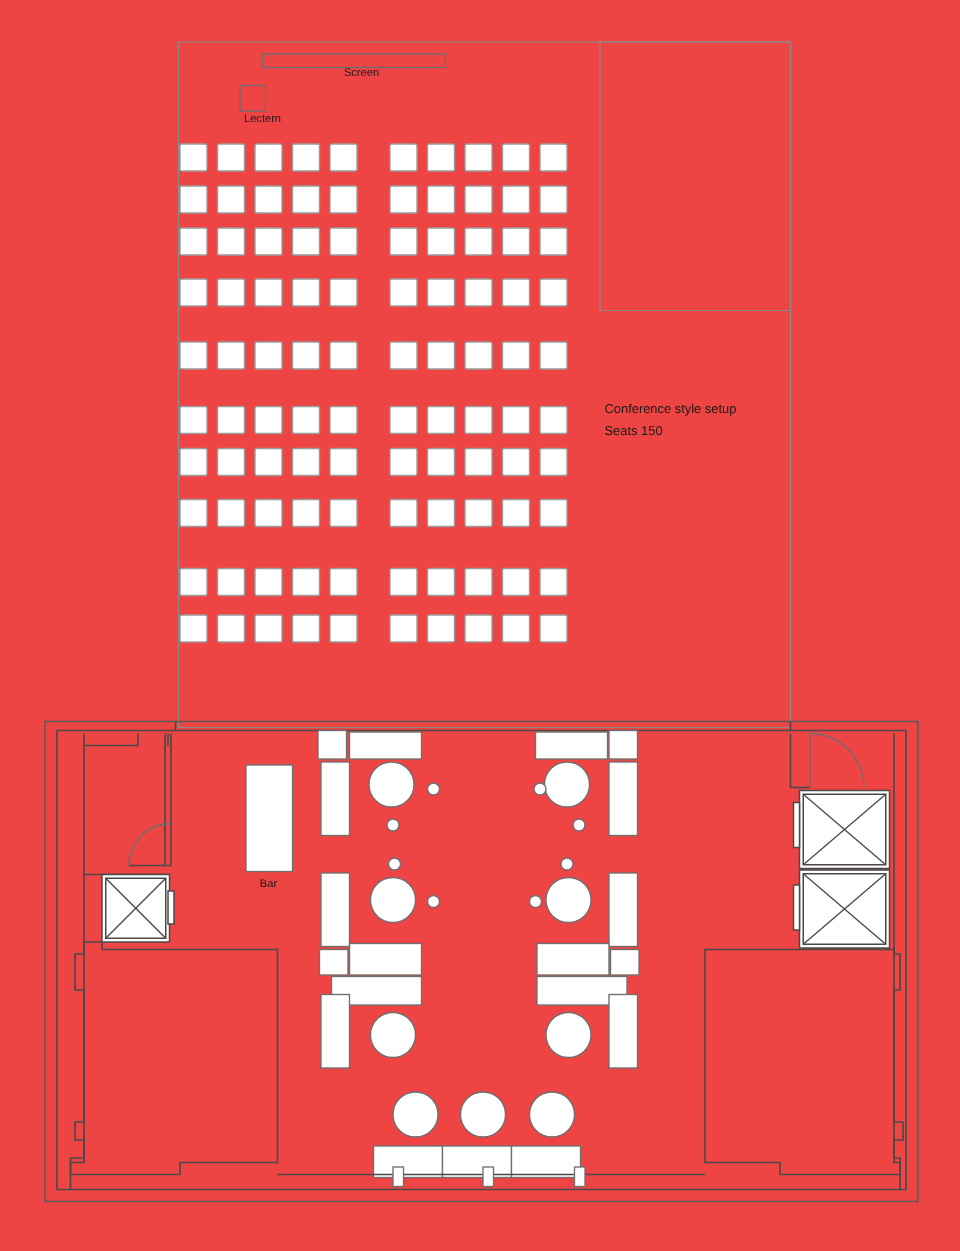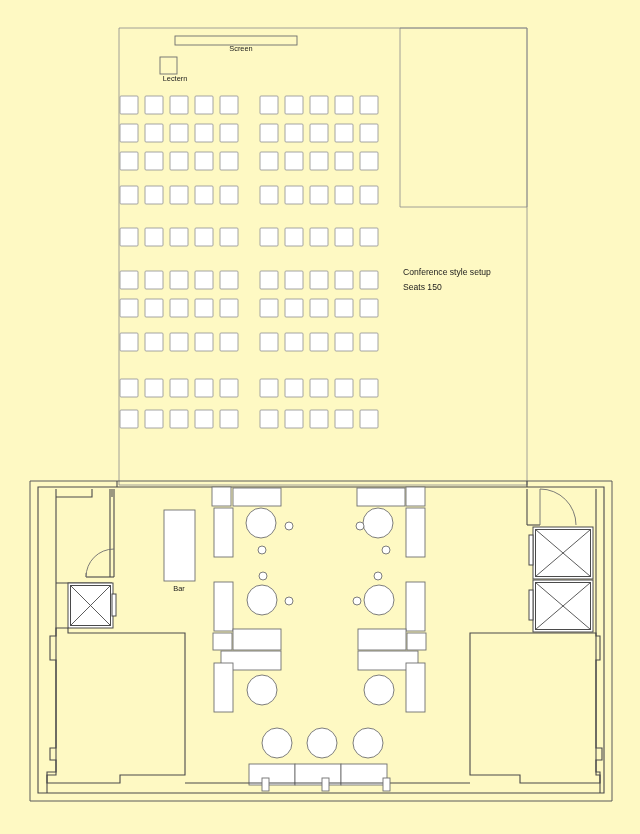--- a/index.html
+++ b/index.html
@@ -10,21 +10,21 @@
   body {
     width: 640px;
     height: 834px;
     font-family: "Liberation Sans", sans-serif;
     overflow: hidden;
   }
   #plan-root {
     position: relative;
     width: 640px;
     height: 834px;
-    background: #fef9c3;
+    background: #ef4444;
   }
   svg#floorplan {
     display: block;
     width: 640px;
     height: 834px;
   }
   .thin   { fill: none; stroke: #8a8a8a; stroke-width: 0.8; }
   .mid    { fill: none; stroke: #6d6d6d; stroke-width: 0.9; }
   .wall   { fill: none; stroke: #4a4a4a; stroke-width: 1.1; }
   .wall2  { fill: none; stroke: #5a5a5a; stroke-width: 1.0; }

